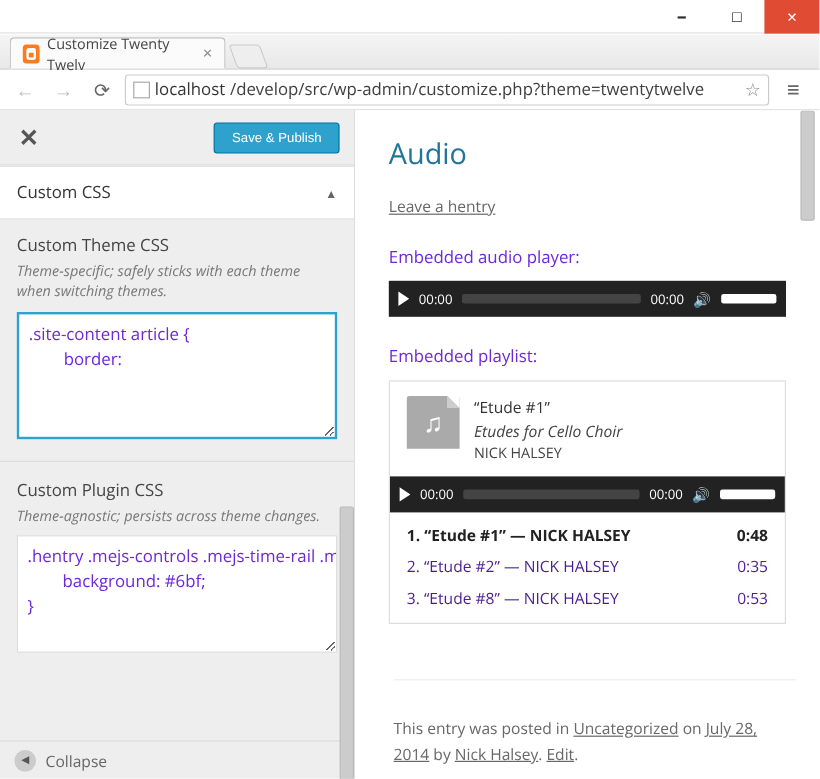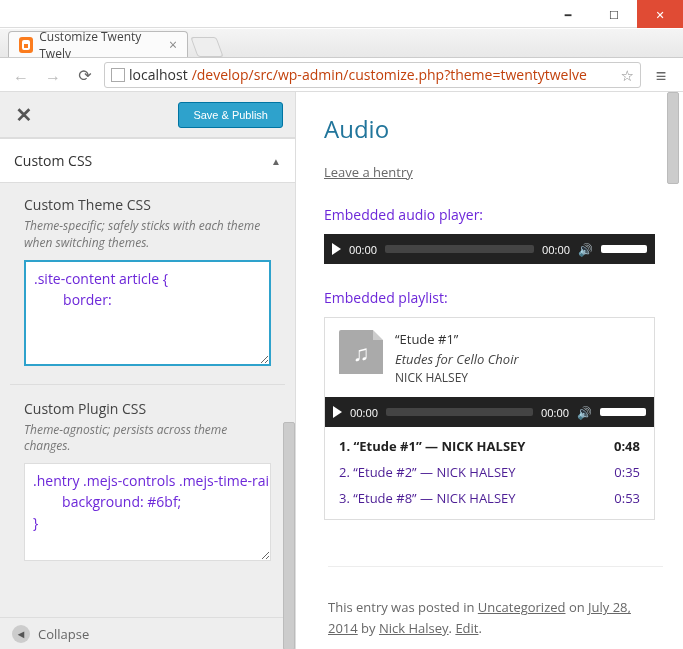--- a/index.html
+++ b/index.html
@@ -17,38 +17,38 @@
 .tab .favicon::after { content: ""; position: absolute; inset: 3px; border: 2px solid #fff; border-radius: 2px; border-top: 4px solid #fff; }
 .tab .tab-x { margin-left: 8px; color: #888; font-size: 14px; }
 .newtab { width: 26px; height: 20px; margin-left: 6px; background: #eee; border: 1px solid #ccc; border-radius: 3px; transform: skewX(20deg); }
 
 
 .urlbar-row { height: 34px; display: flex; align-items: center; padding: 0 8px; gap: 6px; border-bottom: 1px solid #ddd; }
 .nav-btn { width: 26px; height: 26px; display: flex; align-items: center; justify-content: center; color: #666; font-size: 16px; border-radius: 3px; }
 .nav-btn.disabled { color: #bbb; }
 .urlbox { flex: 1; height: 26px; border: 1px solid #ccc; border-radius: 3px; display: flex; align-items: center; padding: 0 6px; font-size: 14px; gap: 4px; }
 .urlbox .host { color: #333; }
-.urlbox .path { color: #c2410c; }
+.urlbox .path { color: #404040; }
 .urlbox .doc-icon { width: 14px; height: 14px; border: 1px solid #aaa; position: relative; }
 .urlbox .star { margin-left: auto; color: #888; font-size: 15px; }
 .menu-btn { width: 28px; height: 26px; display: flex; align-items: center; justify-content: center; color: #666; font-size: 18px; }
 
 
 .content { display: flex; height: 557px; }
 
 
 .sidebar { width: 296px; background: #eee; border-right: 1px solid #ddd; display: flex; flex-direction: column; position: relative; }
 .sidebar-header { height: 46px; display: flex; align-items: center; padding: 0 12px; background: #eee; border-bottom: 1px solid #ddd; }
 .close-x { width: 24px; height: 24px; display: flex; align-items: center; justify-content: center; font-size: 20px; color: #555; font-weight: bold; }
 .save-btn { margin-left: auto; background: #2ea2cc; color: #fff; border: 1px solid #0074a2; padding: 6px 14px; border-radius: 3px; font-size: 11px; cursor: pointer; }
 
 .section-title { padding: 12px 14px; background: #fff; border-top: 1px solid #ddd; border-bottom: 1px solid #ddd; font-size: 14px; color: #333; display: flex; align-items: center; }
 .section-title .caret { margin-left: auto; font-size: 10px; color: #666; }
 
-.section-body { padding: 12px 24px 18px; }
+.section-body { padding: 12px 14px 18px; }
 .field-label { font-size: 14px; color: #444; margin-bottom: 4px; }
 .field-desc { font-style: italic; color: #777; font-size: 12px; margin-bottom: 8px; line-height: 1.4; }
 .css-textarea { width: 100%; height: 106px; border: 2px solid #2ea2cc; background: #fff; font-family: inherit; font-size: 14px; padding: 6px 8px; line-height: 1.5; resize: both; color: #6d28d9; white-space: pre; overflow: hidden; }
 .css-textarea.inactive { border: 1px solid #ddd; height: 98px; }
 .hr { height: 1px; background: #ddd; margin: 14px -14px; }
 
 .collapse-bar { margin-top: auto; height: 32px; border-top: 1px solid #ddd; display: flex; align-items: center; padding: 0 12px; gap: 8px; color: #666; font-size: 13px; }
 .collapse-bar .circ { width: 18px; height: 18px; border-radius: 50%; background: #ccc; color: #555; display: flex; align-items: center; justify-content: center; font-size: 11px; }
 
 .side-scrollbar { position: absolute; right: 0; top: 330px; width: 12px; height: 228px; background: #ccc; border: 1px solid #bbb; border-radius: 2px; }

